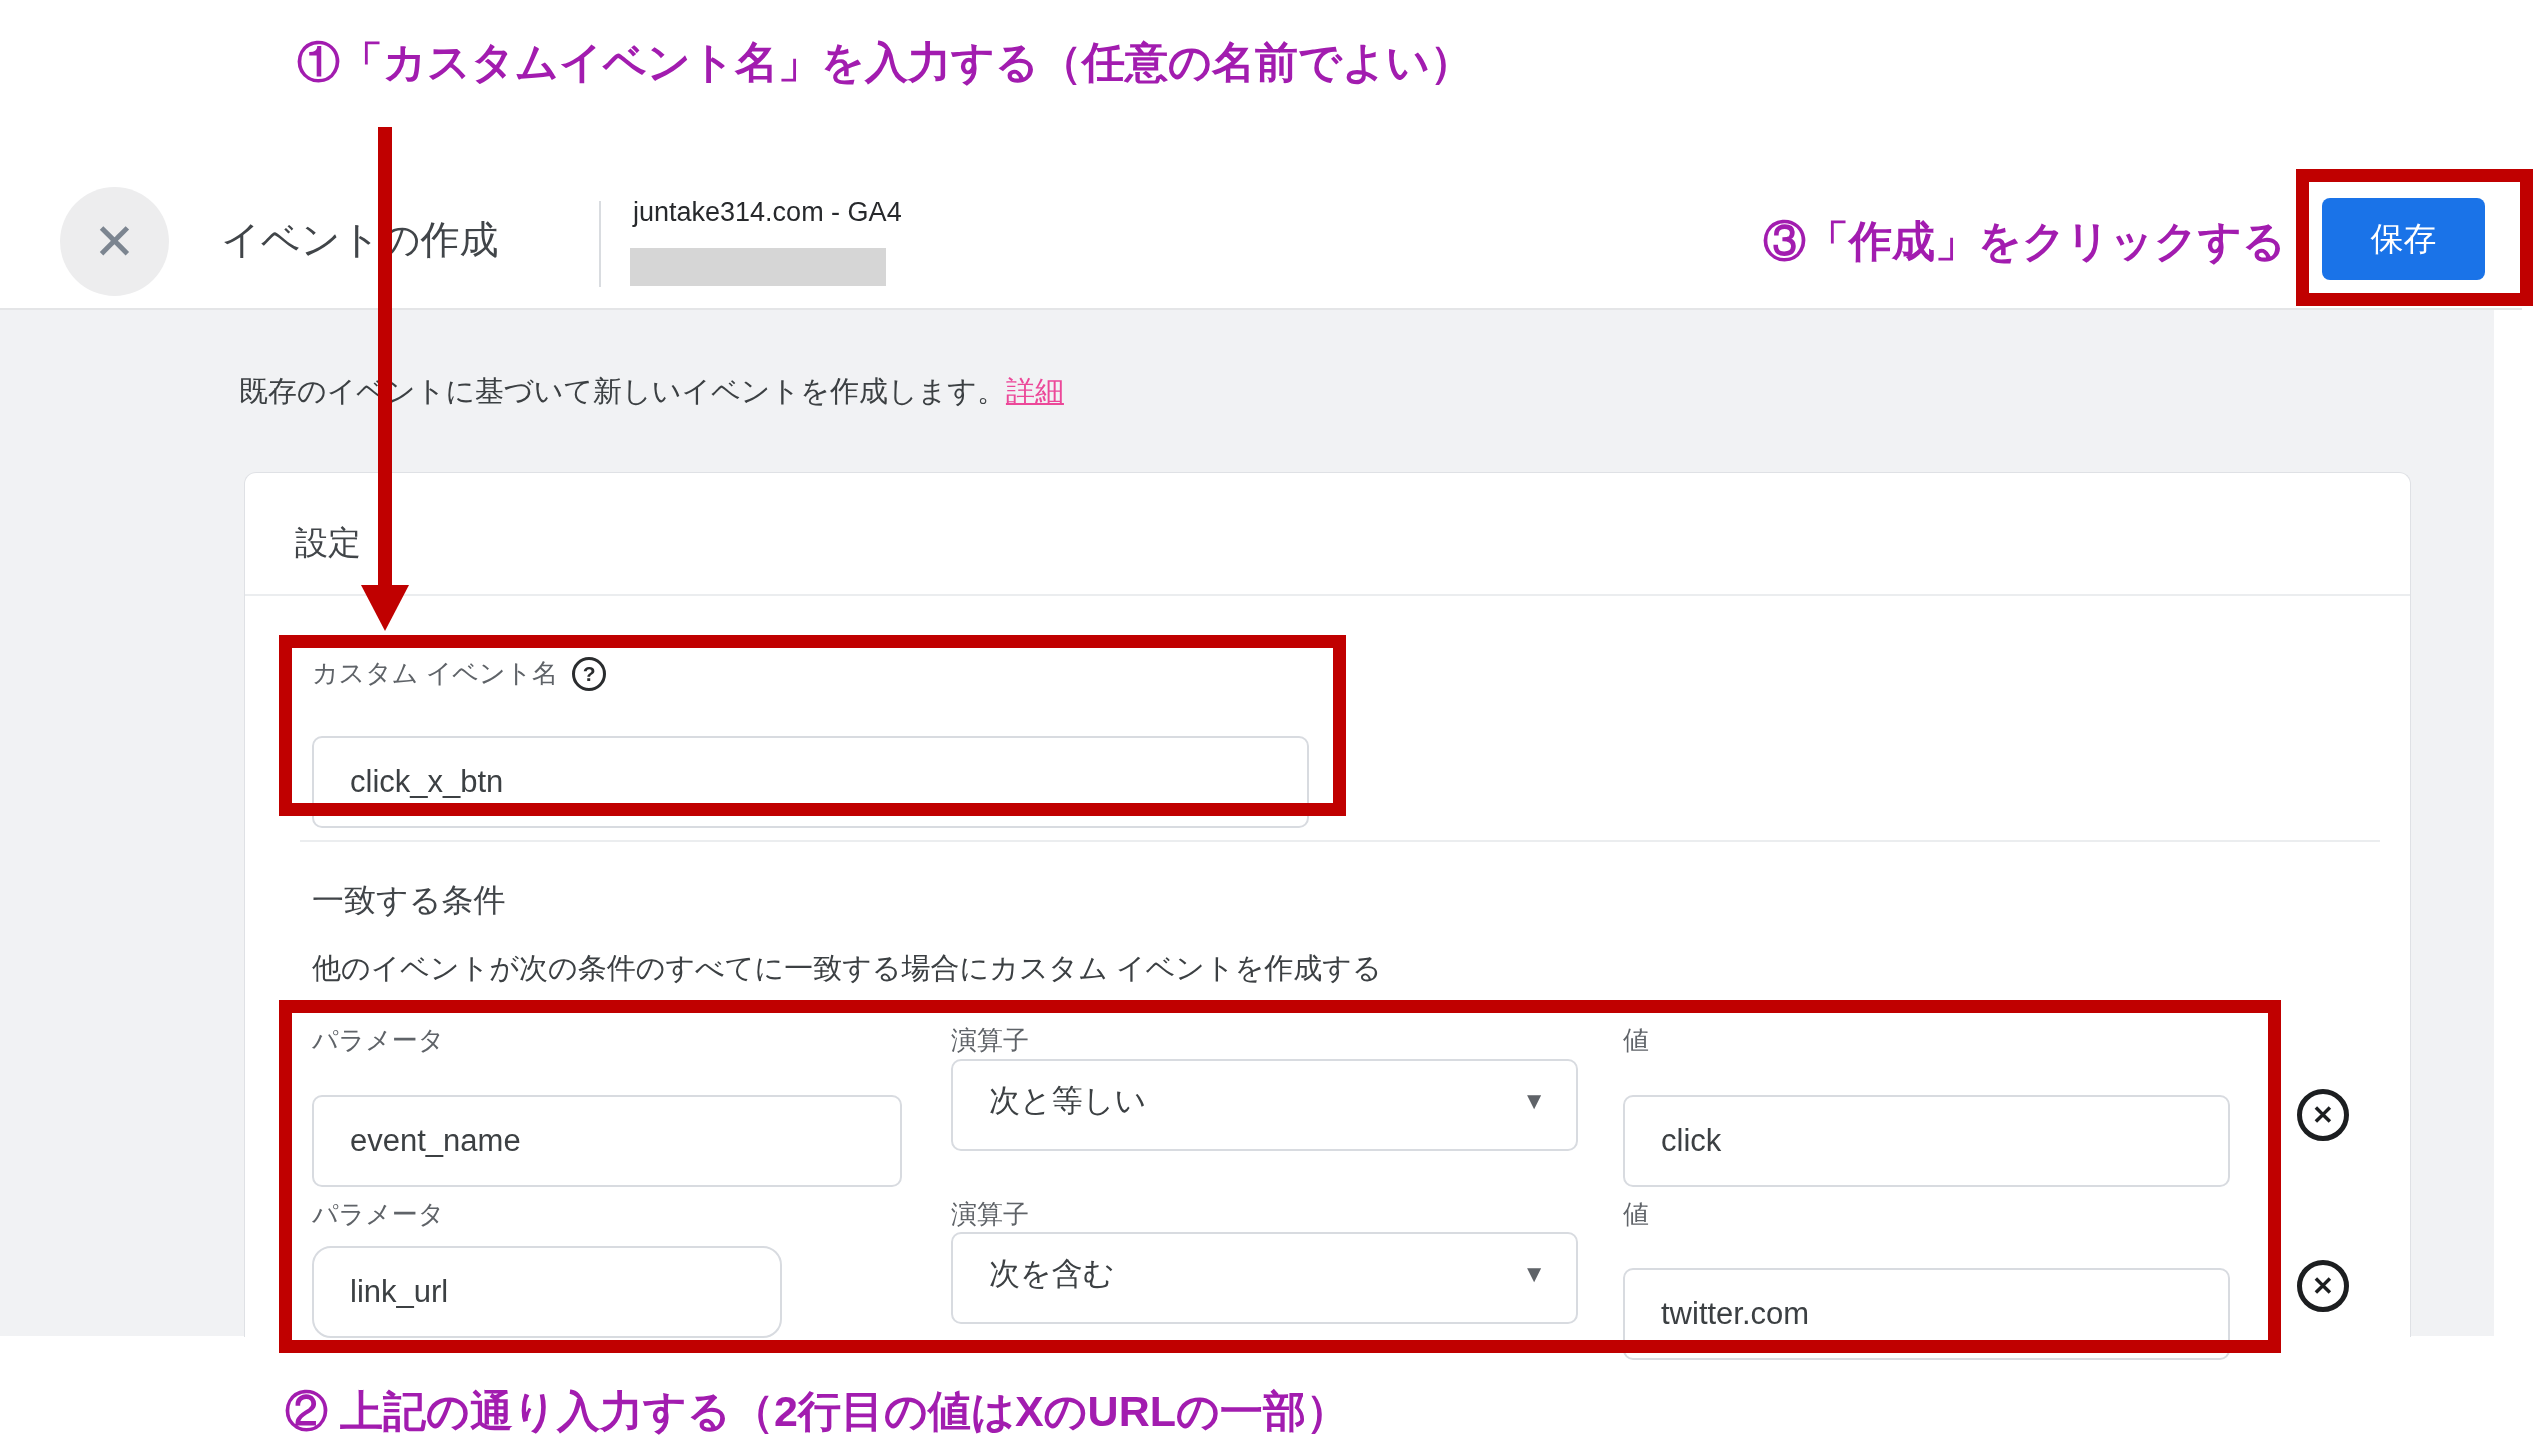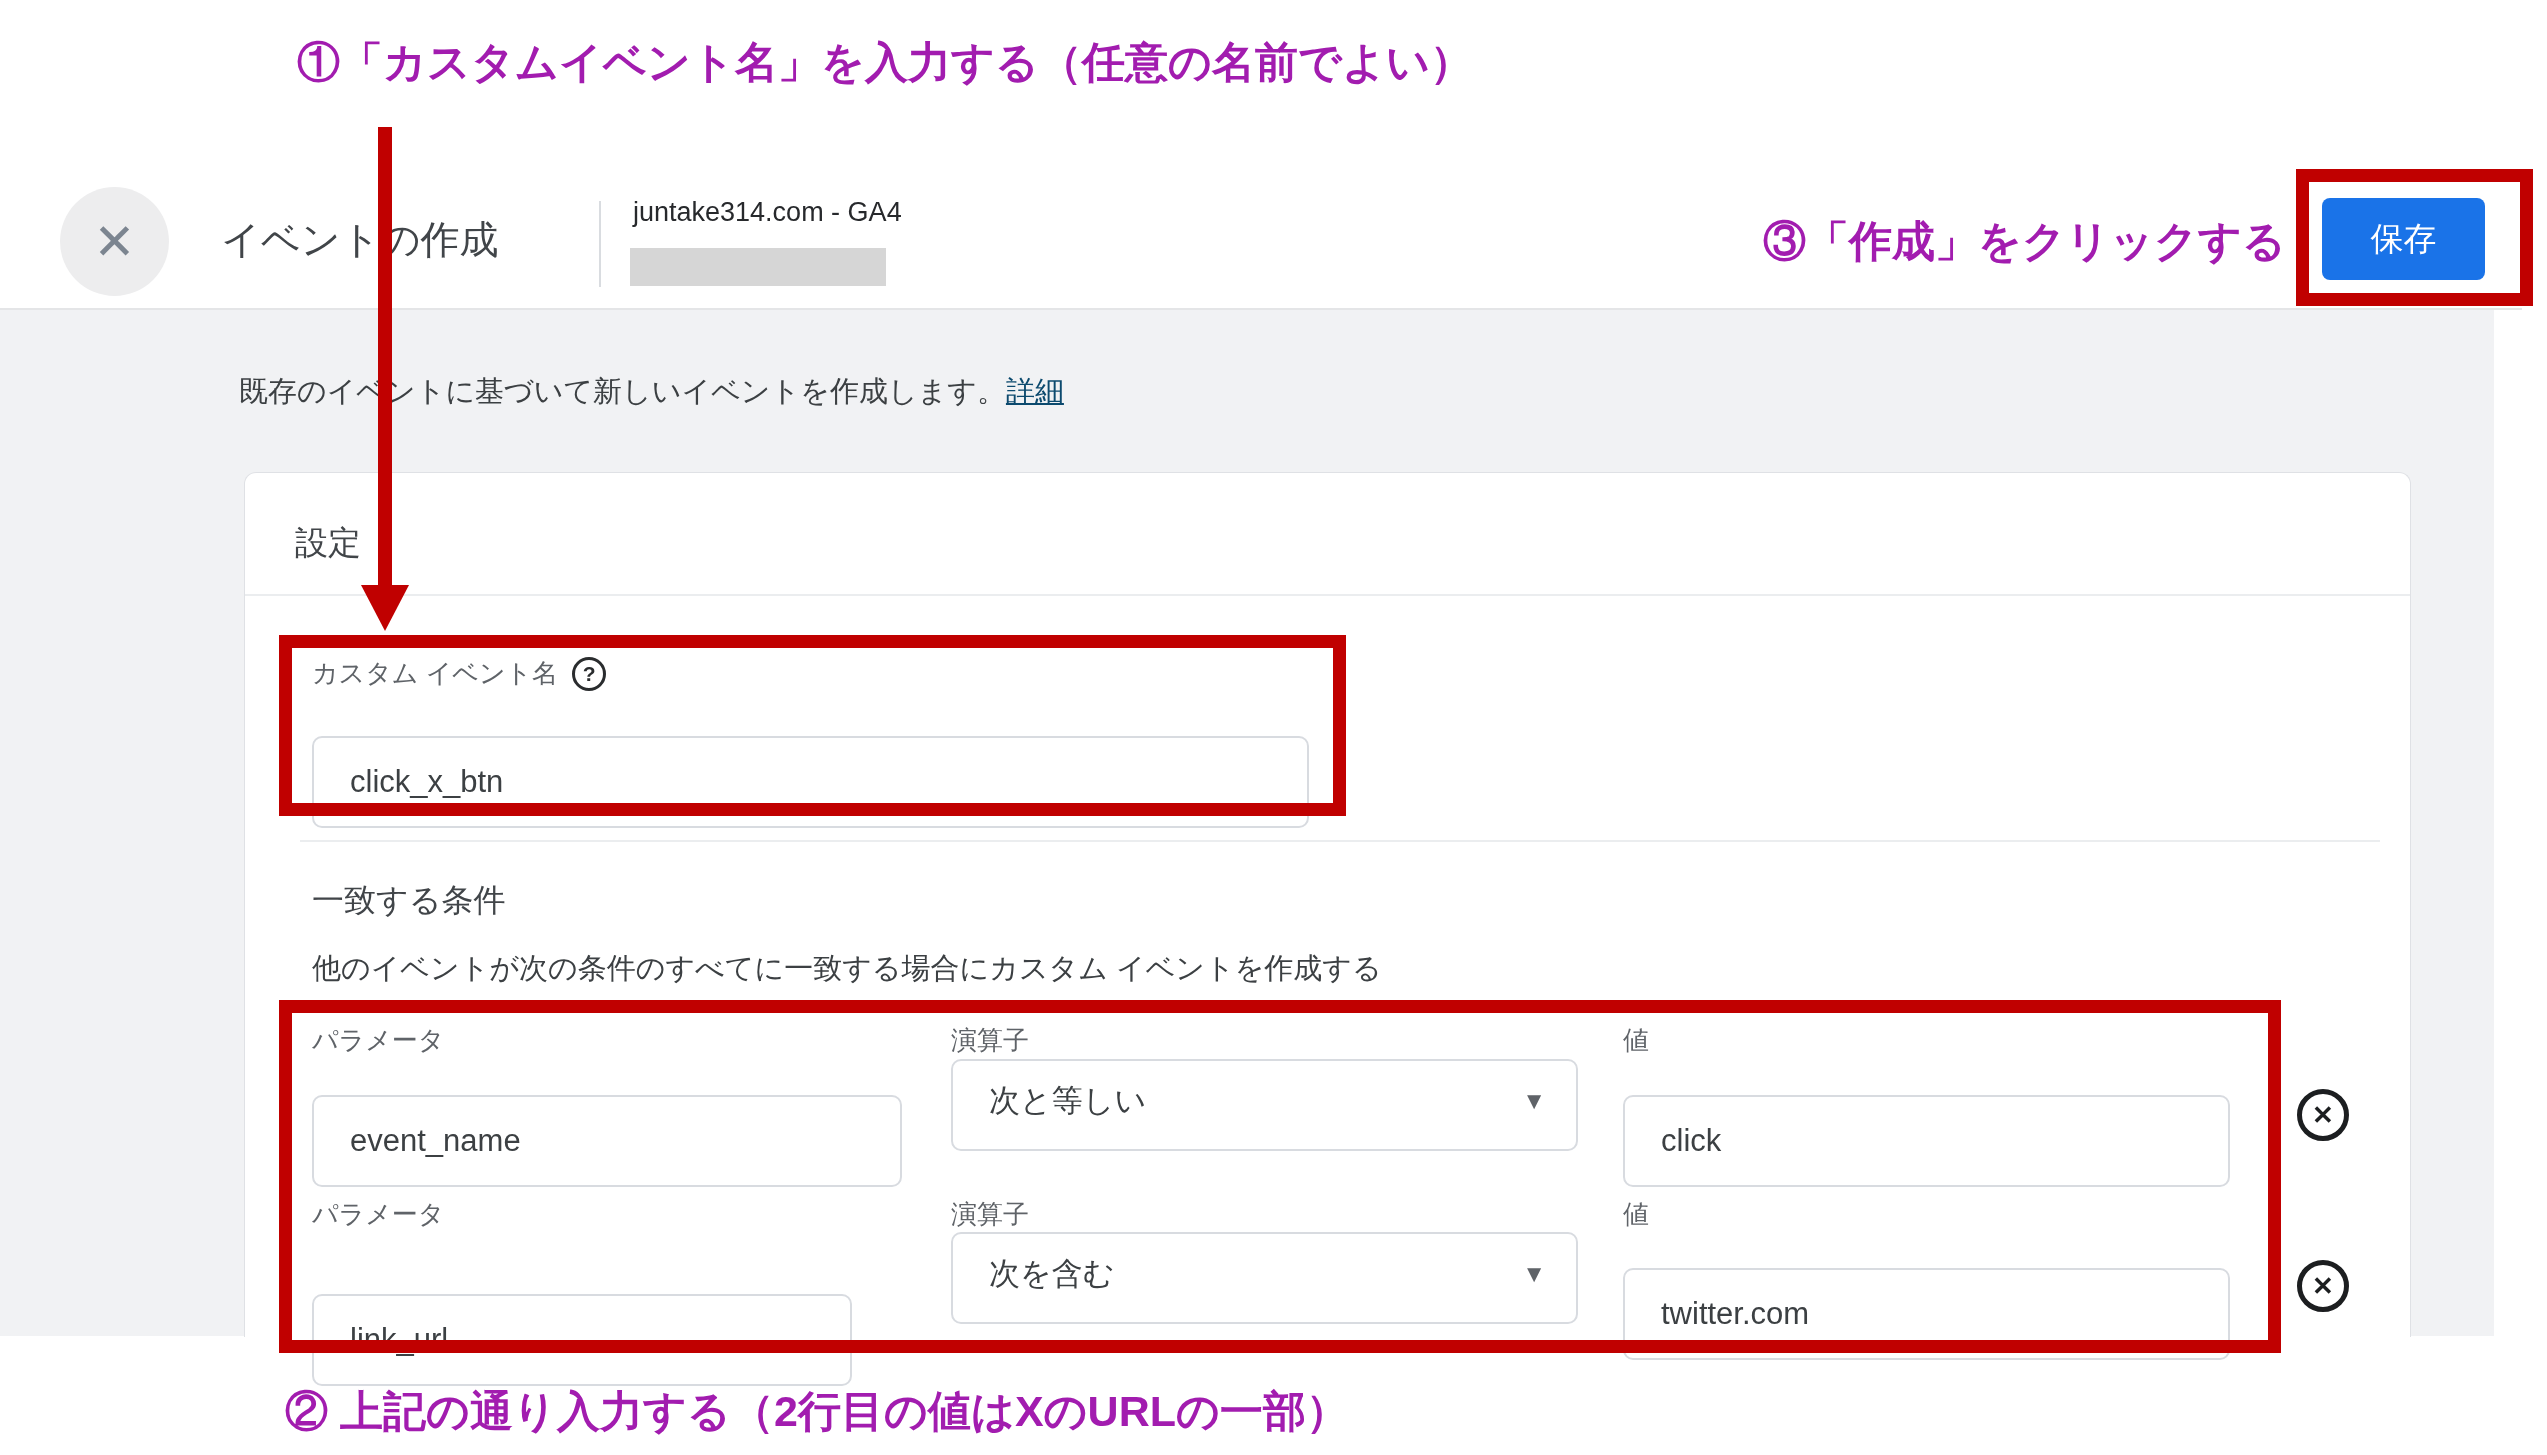--- a/index.html
+++ b/index.html
@@ -34,21 +34,21 @@
   .v-div { position:absolute; left:599px; top:201px; width:2px; height:86px; background:#d9dce0; }
   .prop-name { position:absolute; left:633px; top:197px; font-size:27px; font-weight:normal; color:#27292c; }
   .redacted { position:absolute; left:630px; top:248px; width:256px; height:38px; background:#d6d6d6; }
   .save-btn { position:absolute; left:2322px; top:198px; width:163px; height:82px; background:#1a73e8;
     border:none; border-radius:8px; color:#ffffff; font-size:33px; display:flex; align-items:center;
     justify-content:center; cursor:pointer; z-index:25; font-family:inherit; }
 
   
   .body-bg { position:absolute; left:0; top:310px; width:2494px; height:1026px; background:#f1f2f4; }
   .intro { position:absolute; left:239px; top:372px; font-size:29px; color:#3c4043; z-index:5; }
-  .intro .lnk { color:#0c4a6e; text-decoration:underline; cursor:pointer; }
+  .intro .lnk { color:#ec4899; text-decoration:underline; cursor:pointer; }
 
   .card { position:absolute; left:244px; top:472px; width:2167px; height:865px; background:#ffffff;
     border:1px solid #dfe1e5; border-bottom:none; border-radius:12px 12px 0 0; box-sizing:border-box; z-index:4; }
   .card-title { position:absolute; left:50px; top:48px; font-size:33px; color:#414549; }
   .hdiv1 { position:absolute; left:0; top:121px; width:100%; height:2px; background:#ebedef; }
   .hdiv2 { position:absolute; left:55px; top:367px; width:2080px; height:2px; background:#ebedef; }
 
   .field-label { position:absolute; font-size:26px; color:#5f6368; display:flex; align-items:center; }
   .lbl-event-name { left:67px; top:183px; }
   .help-icon { width:34px; height:34px; border-radius:50%; border:3px solid #2a2c2e; box-sizing:border-box;
@@ -60,21 +60,21 @@
   .inp-event-name { left:67px; top:227px; width:997px; }
 
   .cond-title { position:absolute; left:67px; top:406px; font-size:32px; color:#414549; }
   .cond-desc  { position:absolute; left:67px; top:476px; font-size:29px; color:#3c4043; }
 
   .lbl-r1-param { left:67px;  top:550px; }  .lbl-r1-op { left:706px; top:550px; }  .lbl-r1-val { left:1378px; top:550px; }
   .lbl-r2-param { left:67px;  top:724px; }  .lbl-r2-op { left:706px; top:724px; }  .lbl-r2-val { left:1378px; top:724px; }
 
   .inp-r1-param { left:67px;  top:586px; width:590px; }
   .inp-r1-val   { left:1378px; top:586px; width:607px; }
-  .inp-r2-param { left:67px;  top:785px; width:540px; }
+  .inp-r2-param { left:67px;  top:737px; width:470px;border-radius:19px; }
   .inp-r2-val   { left:1378px; top:759px; width:607px; }
 
   .ga-select { position:absolute; width:627px; height:92px; border:2px solid #d8dbe0; border-radius:10px;
     background:#fff; box-sizing:border-box; display:flex; align-items:center; justify-content:space-between;
     padding:0 30px 8px 36px; font-size:31px; color:#3c4043; cursor:pointer; }
   .sel-r1 { left:706px; top:586px; }
   .sel-r2 { left:706px; top:759px; }
   .caret { font-size:24px; color:#5f6368; }
 
   .remove-btn { position:absolute; width:52px; height:52px; border-radius:50%; border:5px solid #1c1e20;

